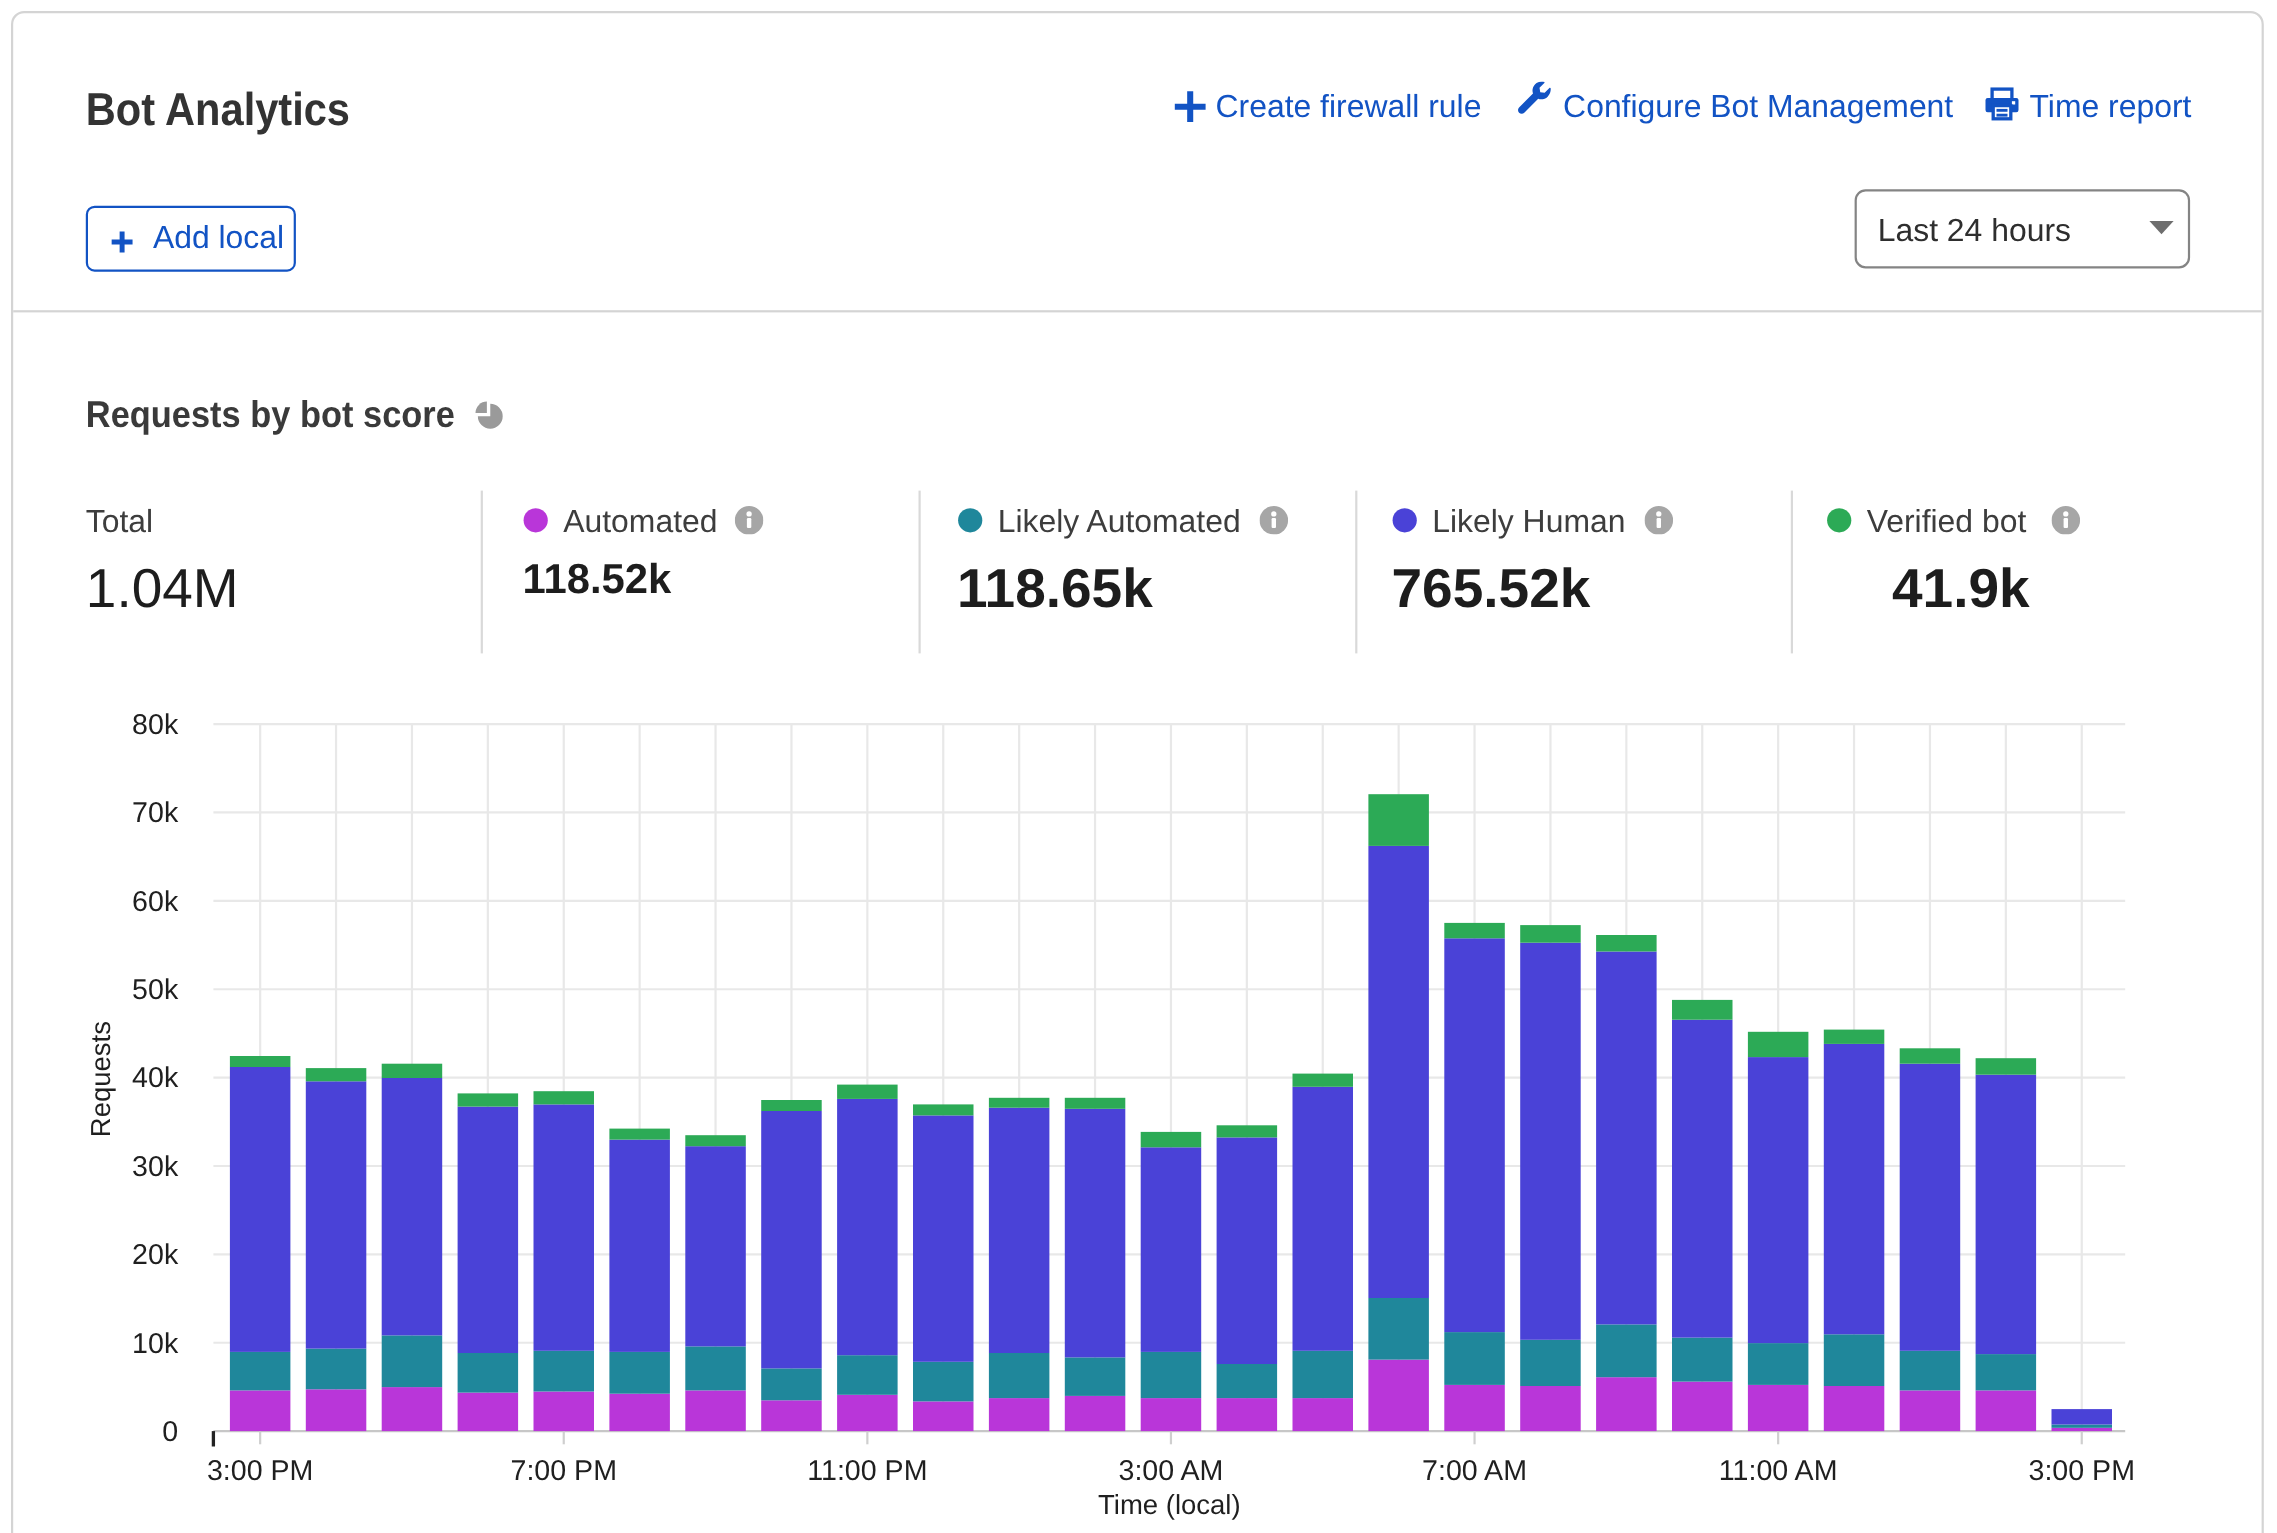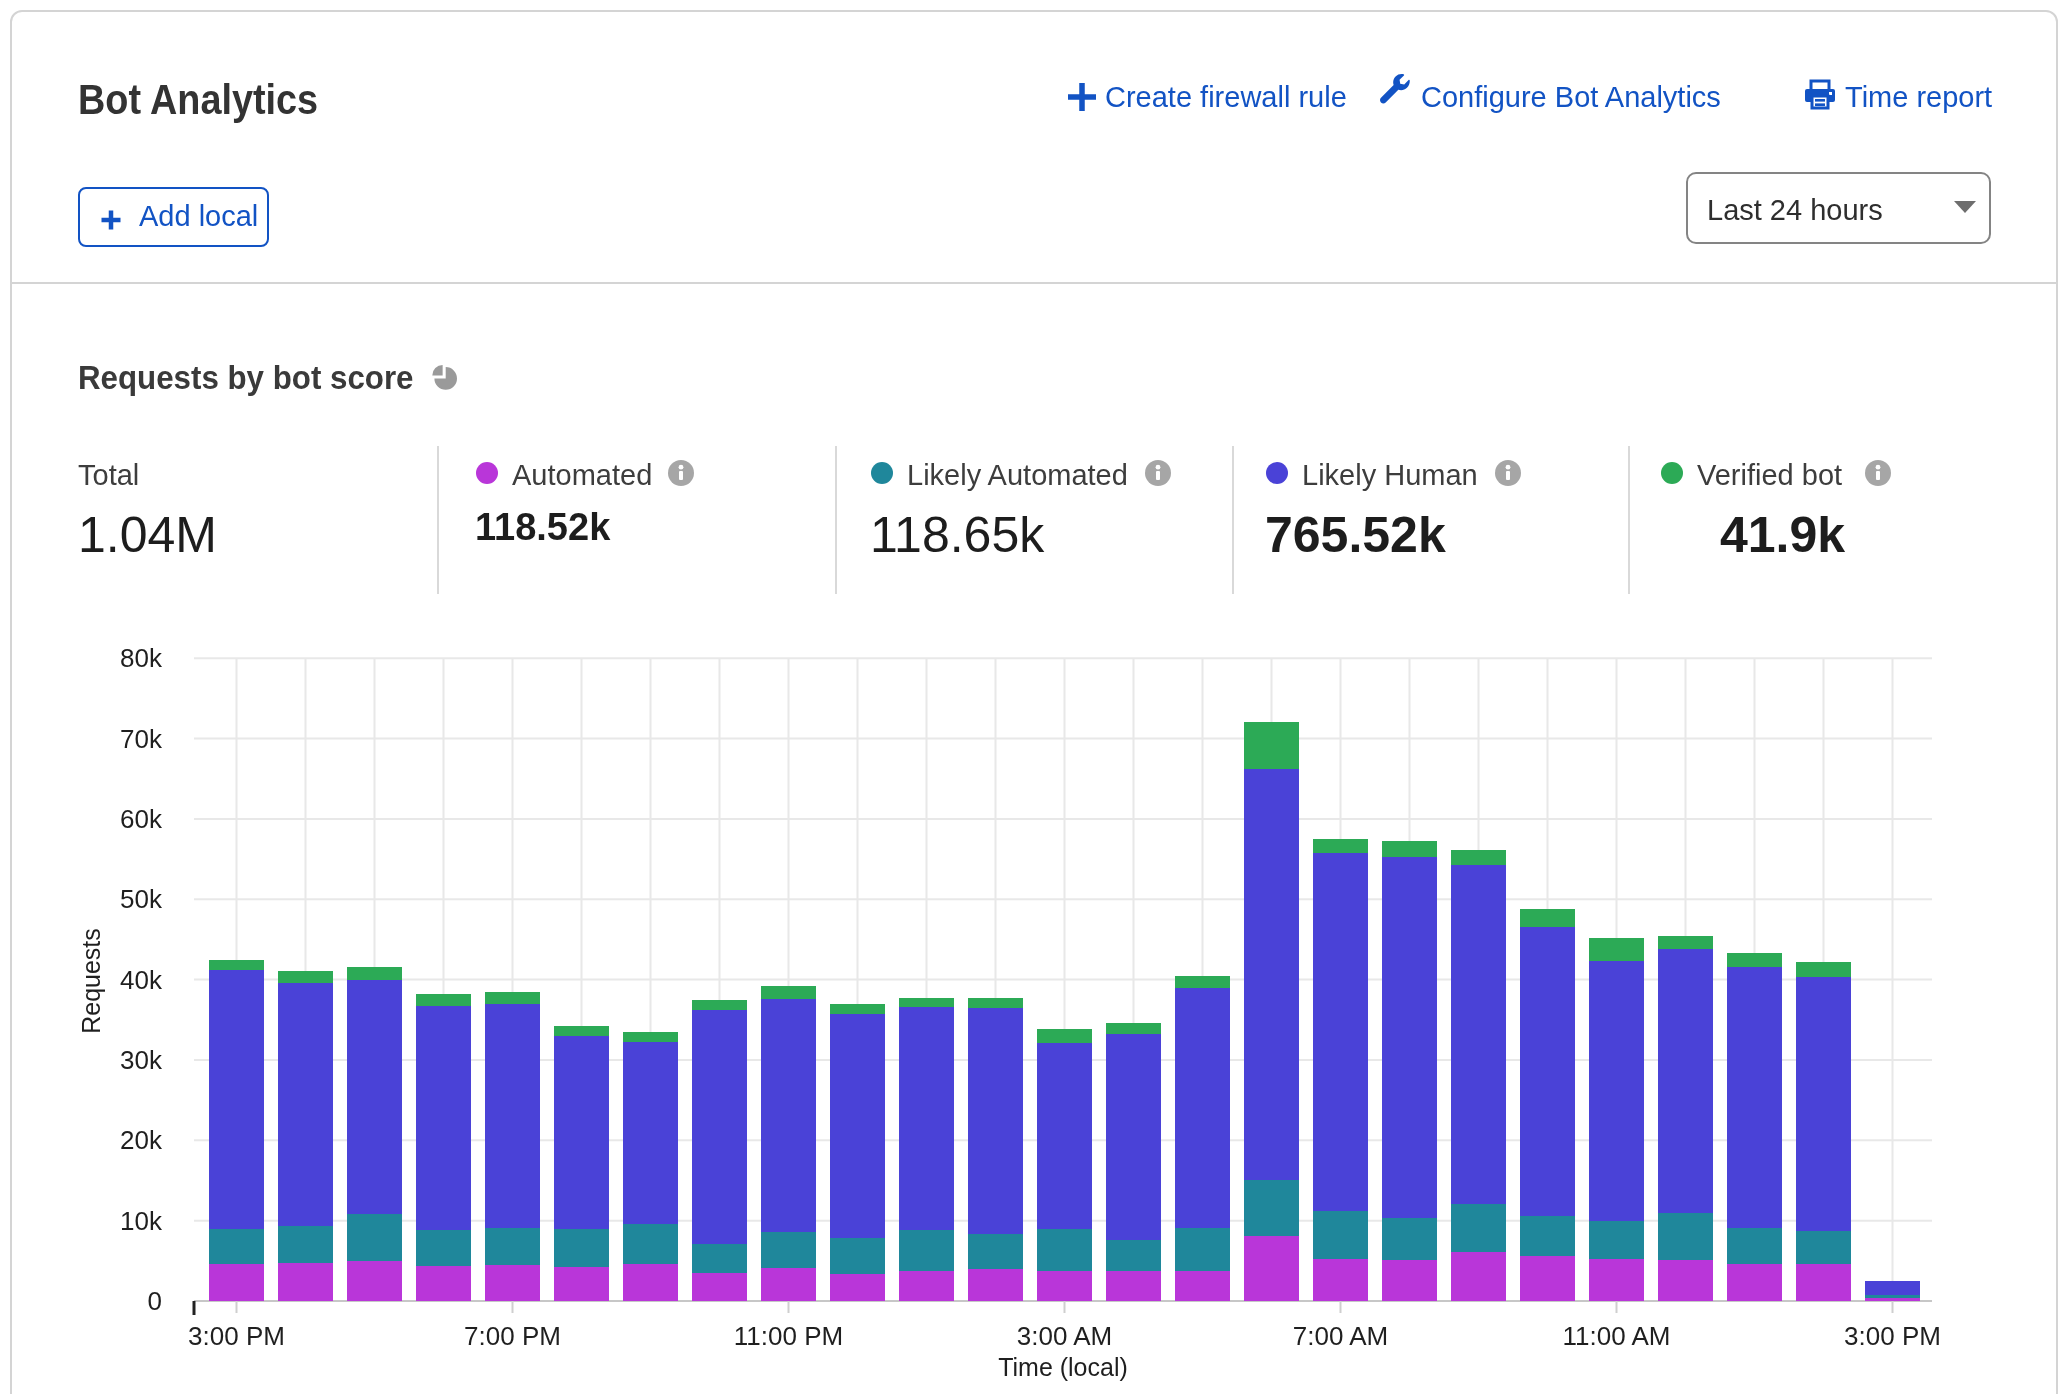--- a/index.html
+++ b/index.html
@@ -7,21 +7,21 @@
 <div class="abs" style="left:10px;top:10px;width:2048px;height:1500px;border:2px solid #d4d4d4;border-radius:12px;box-sizing:border-box"></div>
 <div class="abs" style="left:12px;top:282px;width:2044px;height:2px;background:#d4d4d4"></div>
 <div class="abs" style="left:78px;top:76px;font-size:42px;font-weight:700;color:#333;transform:scaleX(0.9);transform-origin:left center">Bot Analytics</div>
 <svg class="abs" style="left:1067px;top:82px" width="30" height="30" viewBox="0 0 30 30">
     <path d="M15 1 v28 M1 15 h28" stroke="#1253c4" stroke-width="5.5"></path>
   </svg>
 <div class="abs" style="left:1105px;top:81px;font-size:29px;color:#1253c4">Create firewall rule</div>
 <svg class="abs" style="left:1380px;top:74px" width="30" height="30" viewBox="0 0 512 512">
     <path fill="#1253c4" d="M507.7 109.1c-2.2-9-13.5-12.1-20.1-5.5l-74.4 74.4-67.9-11.3L334 98.8l74.4-74.4c6.6-6.6 3.4-17.9-5.7-20.1-47.4-11.7-99.6 1.1-136.6 38.1-39.6 39.6-50.6 97.1-33.4 146.9L16.7 405.4c-22.2 22.2-22.2 58.3 0 80.5s58.3 22.2 80.5 0l216-216c49.9 17.3 107.4 6.3 147-33.3 37.1-37.1 49.9-89.3 47.5-127.5z"></path>
   </svg>
-<div class="abs" style="left:1421px;top:81px;font-size:29px;color:#1253c4">Configure Bot Analytics</div>
+<div class="abs" style="left:1421px;top:81px;font-size:29px;color:#1253c4">Configure Bot Management</div>
 <svg class="abs" style="left:1804px;top:79px" width="32" height="32" viewBox="0 0 32 32">
 <rect x="7" y="2" width="18" height="12" fill="none" stroke="#1253c4" stroke-width="3"></rect>
 <rect x="1" y="10" width="30" height="13" rx="2" fill="#1253c4"></rect>
 <rect x="25" y="13" width="3" height="3" fill="#fff"></rect>
 <rect x="8" y="17" width="16" height="12" fill="#fff" stroke="#1253c4" stroke-width="3"></rect>
 <rect x="11" y="20" width="10" height="2.6" fill="#1253c4"></rect>
 <rect x="11" y="24.4" width="10" height="2.6" fill="#1253c4"></rect>
 </svg>
 <div class="abs" style="left:1845px;top:81px;font-size:29px;color:#1253c4">Time report</div>
 <div class="abs" style="left:78px;top:187px;width:191px;height:60px;border:2px solid #1253c4;border-radius:8px;box-sizing:border-box"></div>
@@ -43,21 +43,21 @@
 <div class="abs" style="left:835px;top:446px;width:2px;height:148px;background:#d9d9d9"></div>
 <div class="abs" style="left:1232px;top:446px;width:2px;height:148px;background:#d9d9d9"></div>
 <div class="abs" style="left:1628px;top:446px;width:2px;height:148px;background:#d9d9d9"></div>
 <div class="abs" style="left:78px;top:459px;font-size:29px;color:#3d3d3d">Total</div>
 <div class="abs" style="left:78px;top:506px;font-size:50px;font-weight:400;color:#1d1d1d">1.04M</div>
 <div style="position:absolute;left:476px;top:462px;width:22px;height:22px;border-radius:50%;background:#b936d9"></div>
 <div class="abs" style="left:512px;top:459px;font-size:29px;color:#3d3d3d">Automated</div>
 <div class="abs" style="left:475px;top:506px;font-size:38px;font-weight:700;color:#1d1d1d">118.52k</div>
 <div style="position:absolute;left:871px;top:462px;width:22px;height:22px;border-radius:50%;background:#1f879b"></div>
 <div class="abs" style="left:907px;top:459px;font-size:29px;color:#3d3d3d">Likely Automated</div>
-<div class="abs" style="left:870px;top:506px;font-size:50px;font-weight:400;color:#1d1d1d">118.65k</div>
+<div class="abs" style="left:870px;top:506px;font-size:50px;font-weight:700;color:#1d1d1d">118.65k</div>
 <div style="position:absolute;left:1266px;top:462px;width:22px;height:22px;border-radius:50%;background:#4a42d7"></div>
 <div class="abs" style="left:1302px;top:459px;font-size:29px;color:#3d3d3d">Likely Human</div>
 <div class="abs" style="left:1265px;top:506px;font-size:50px;font-weight:700;color:#1d1d1d">765.52k</div>
 <div style="position:absolute;left:1661px;top:462px;width:22px;height:22px;border-radius:50%;background:#2caa56"></div>
 <div class="abs" style="left:1697px;top:459px;font-size:29px;color:#3d3d3d">Verified bot</div>
 <div class="abs" style="left:1720px;top:506px;font-size:50px;font-weight:700;color:#1d1d1d">41.9k</div>
 <svg style="position:absolute;left:668px;top:460px" width="26" height="26" viewBox="0 0 26 26">
     <circle cx="13" cy="13" r="13" fill="#a6a6a6"></circle>
     <rect x="11" y="11" width="4" height="9" rx="1" fill="#fff"></rect>
     <circle cx="13" cy="7.2" r="2.4" fill="#fff"></circle>

